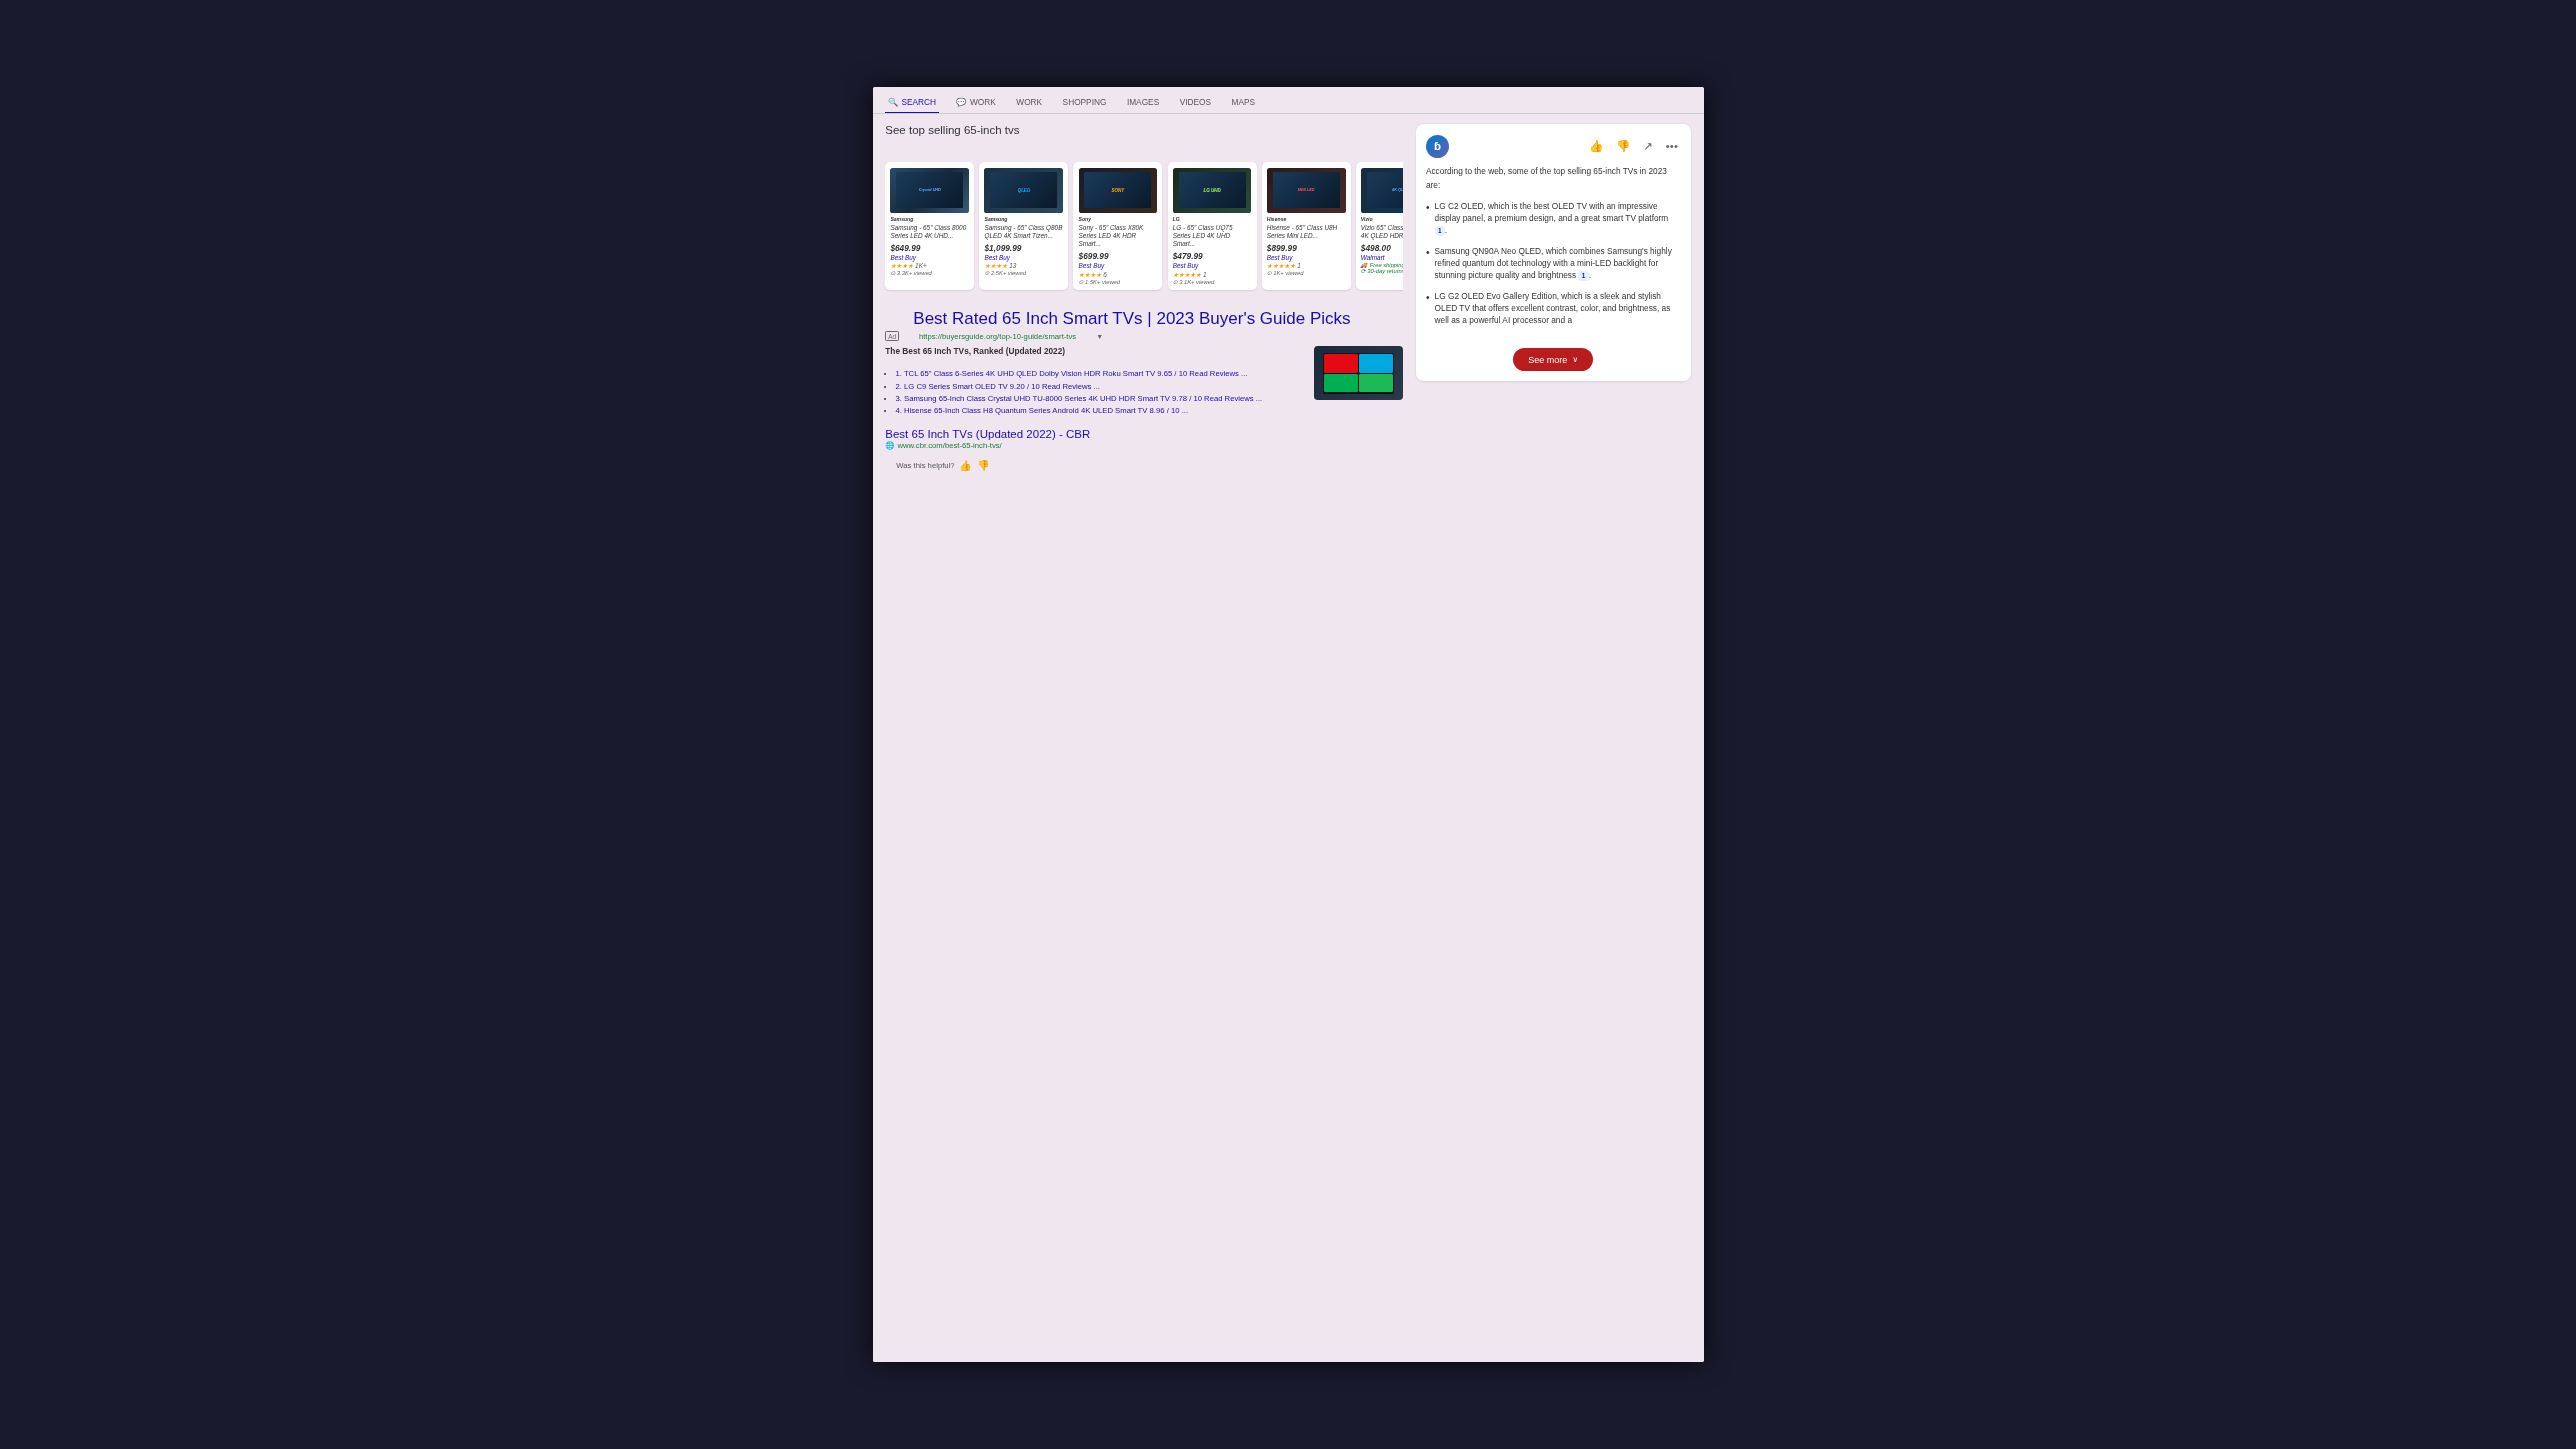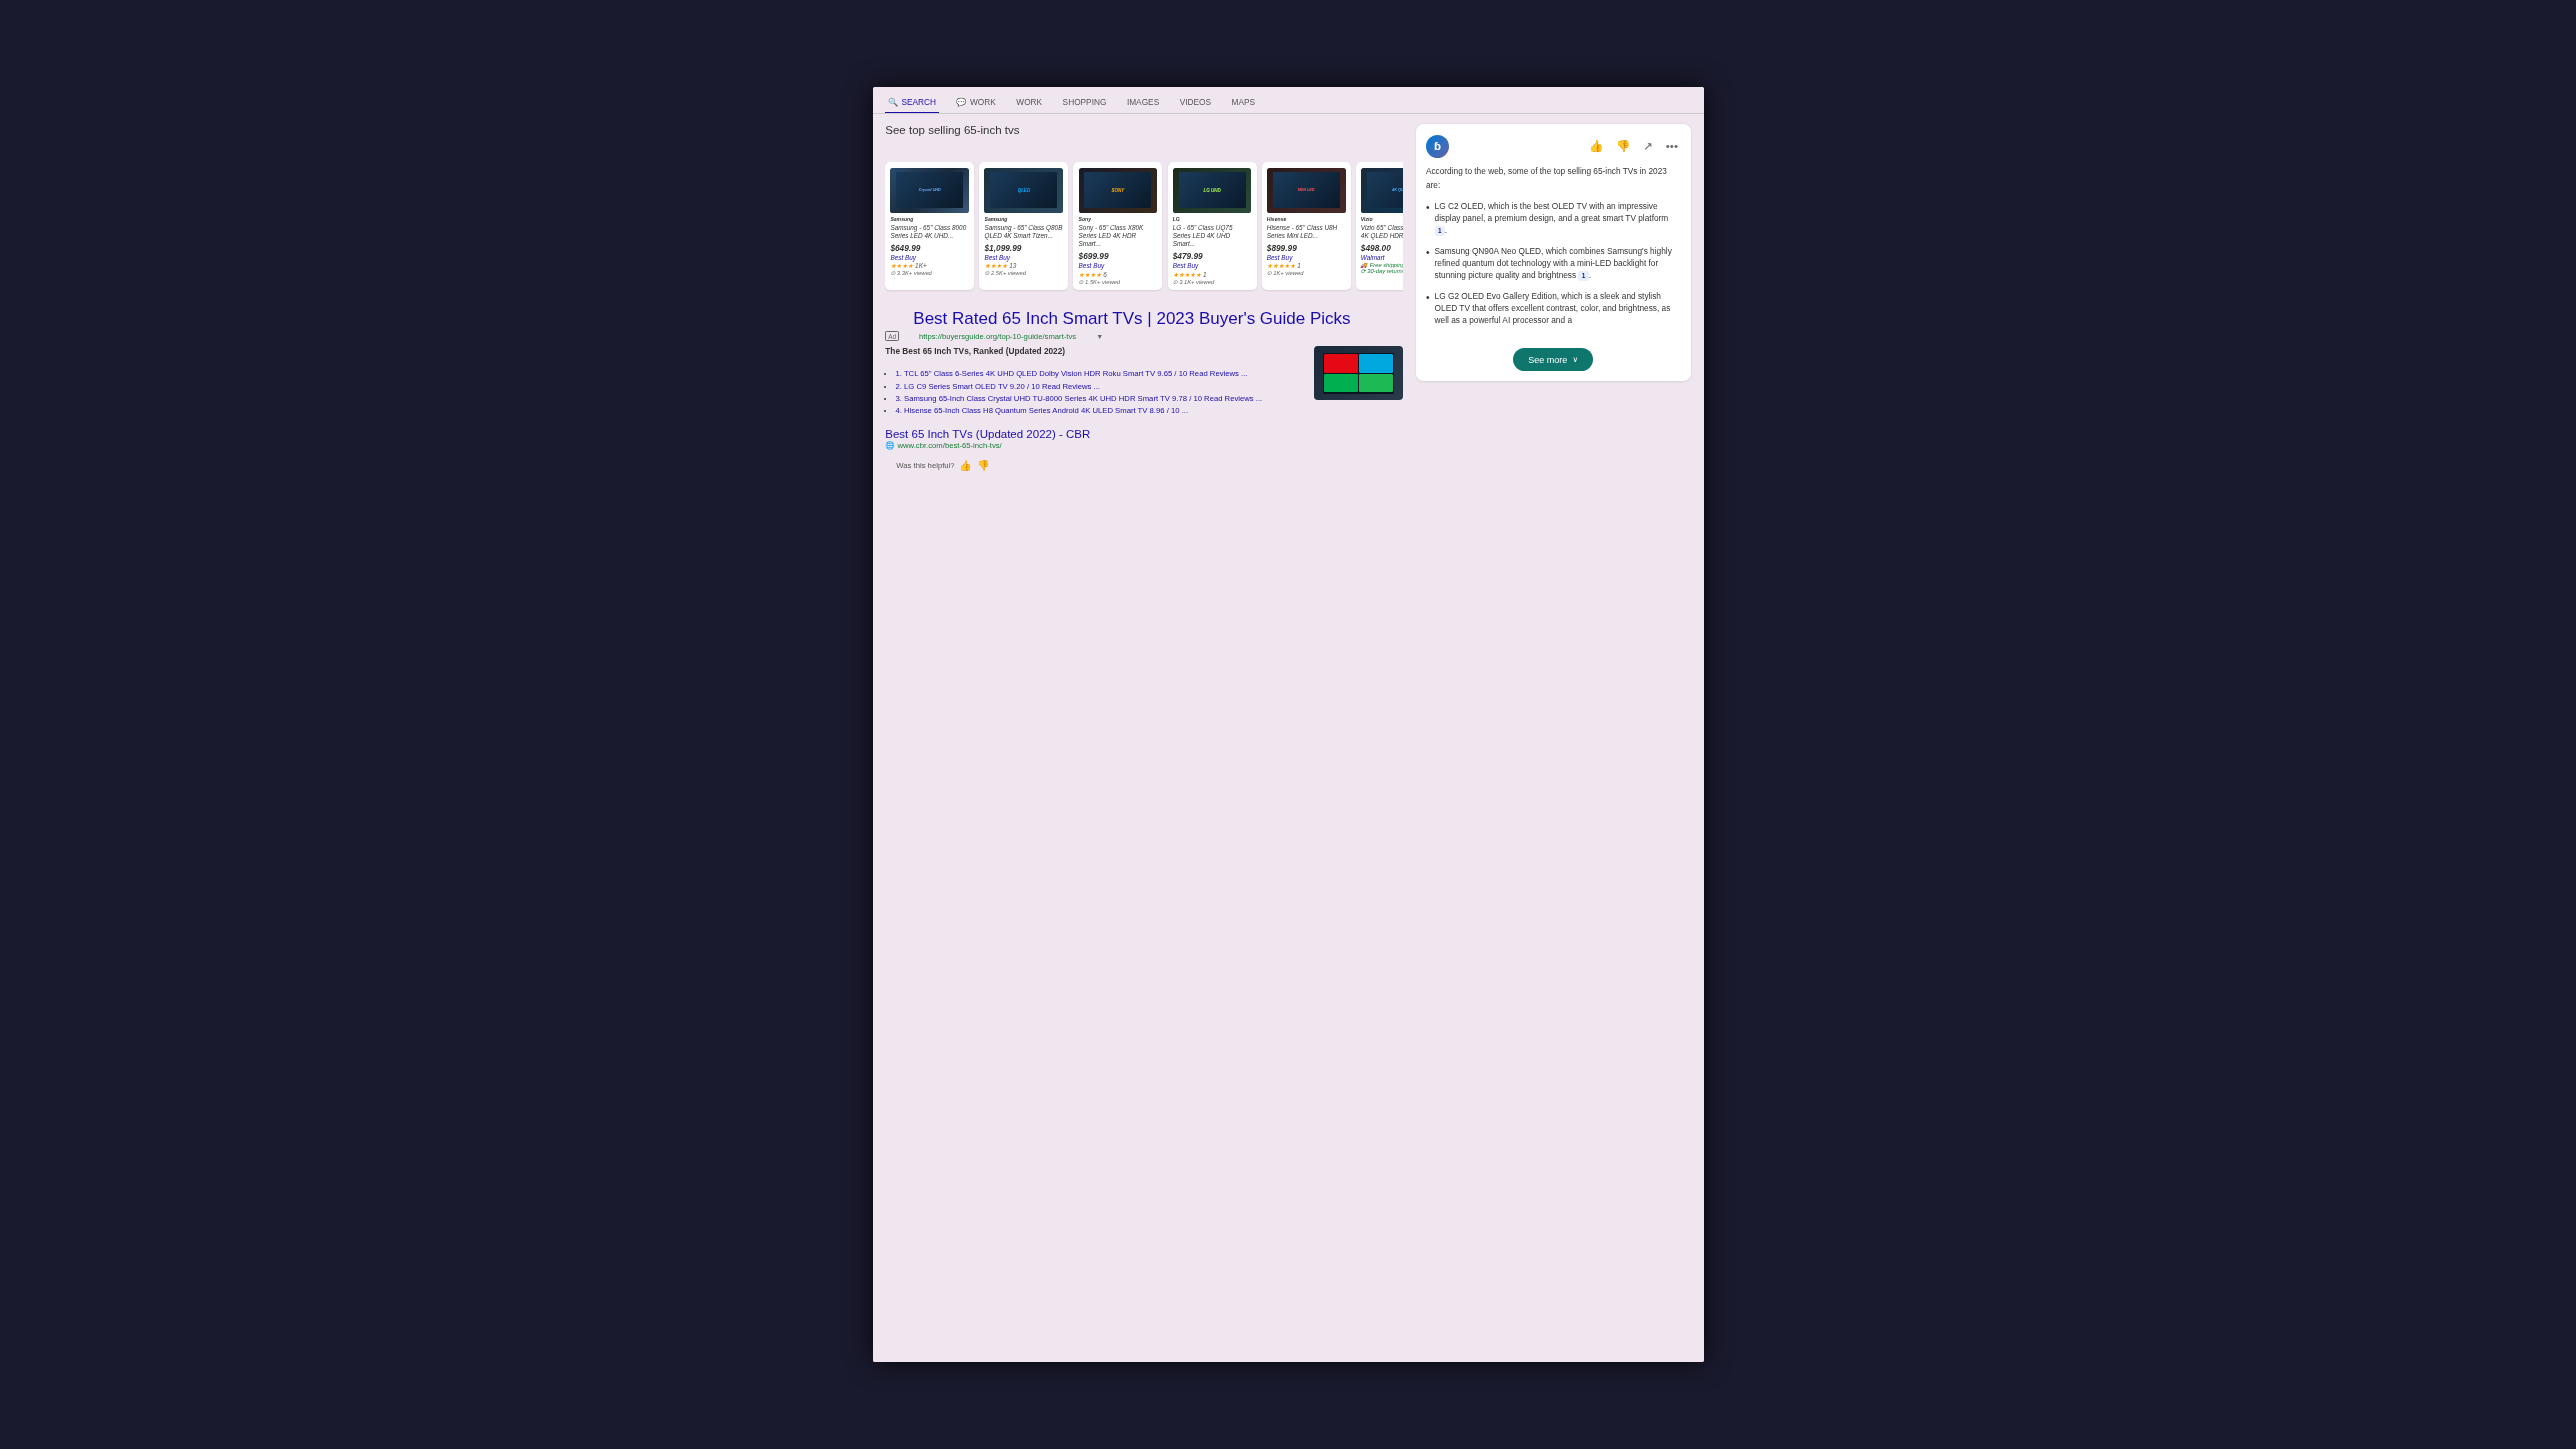--- a/index.html
+++ b/index.html
@@ -348,21 +348,21 @@
       background: #e8f0fe;
       border-radius: 1.9px;
       font-size: 6.4px;
       color: #1a0dab;
       font-weight: bold;
       vertical-align: middle;
     }
     .see-more-btn {
       display: block;
       margin: 7.7px auto 0;
-      background: #0f766e;
+      background: #b91c1c;
       color: white;
       border: none;
       border-radius: 12.8px;
       padding: 6.4px 15.3px;
       font-size: 9px;
       cursor: pointer;
       display: flex;
       align-items: center;
       gap: 5.1px;
       position: relative;

